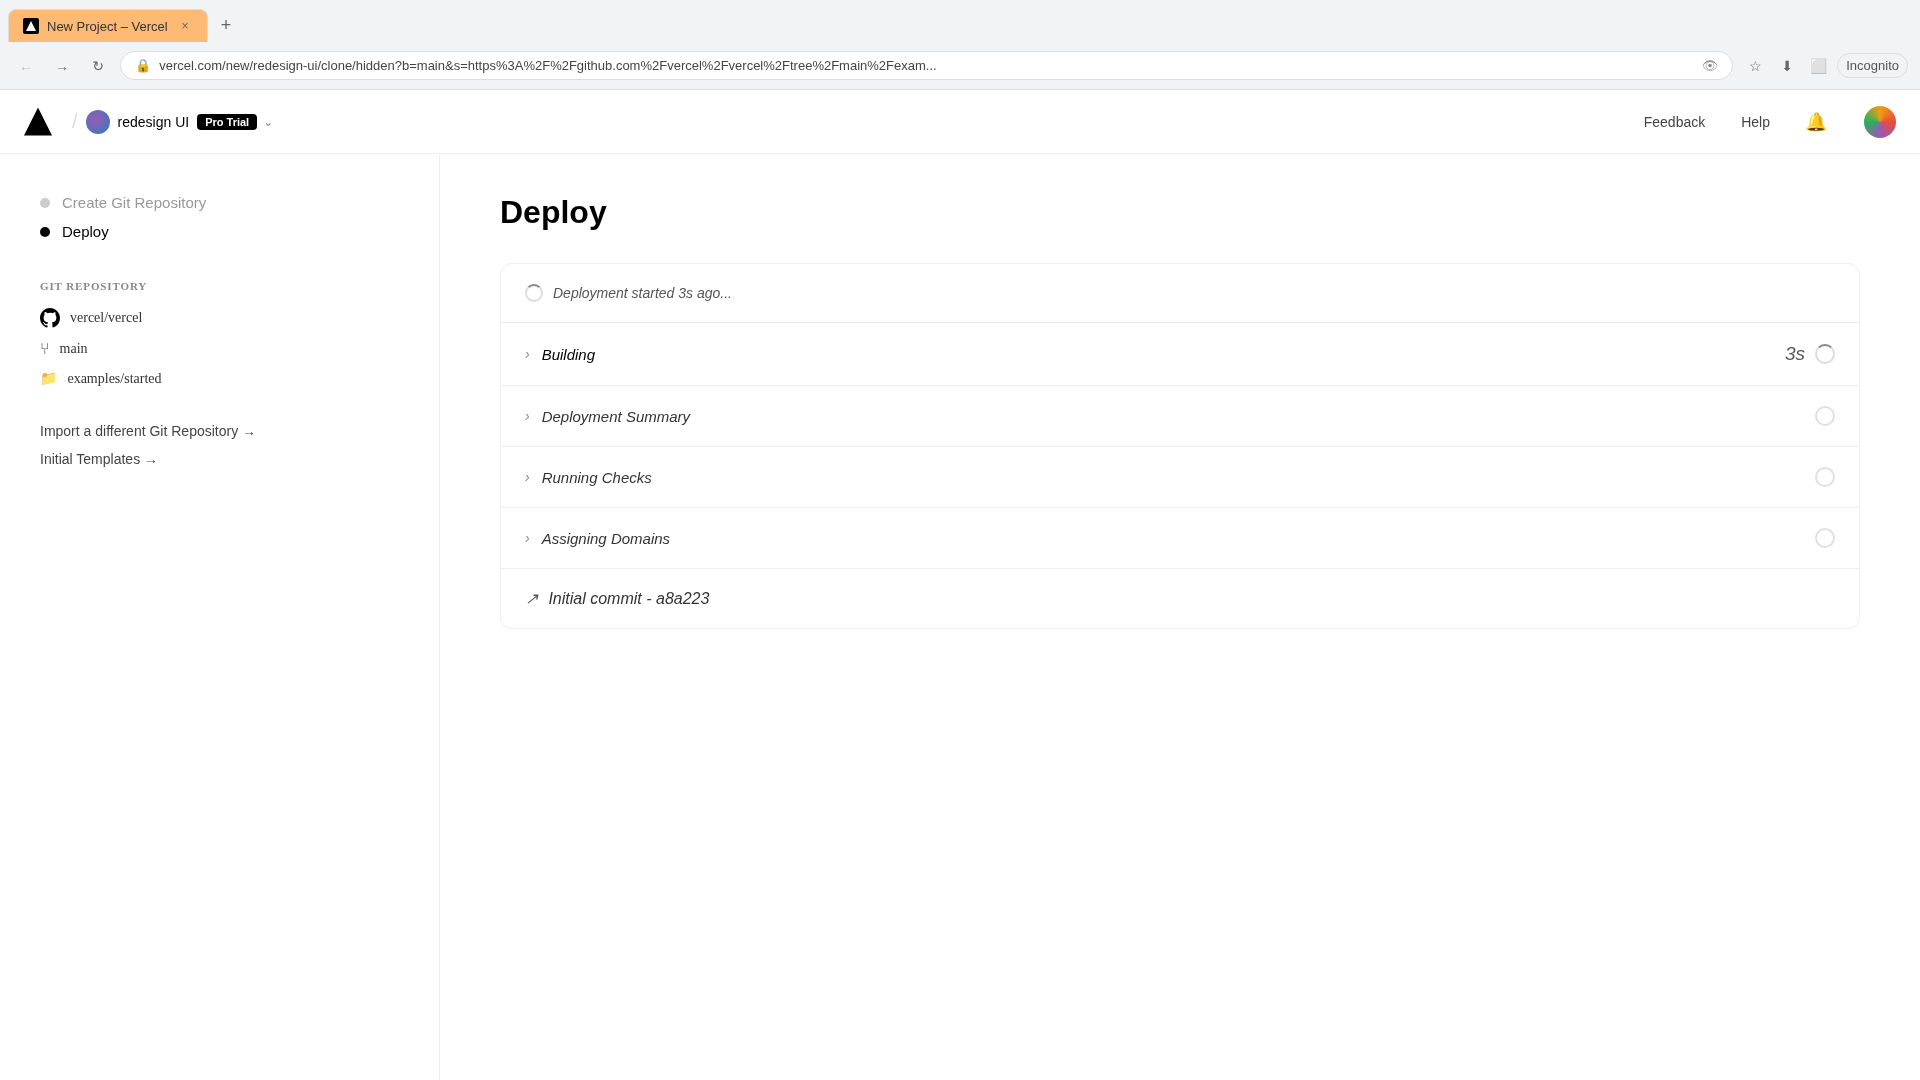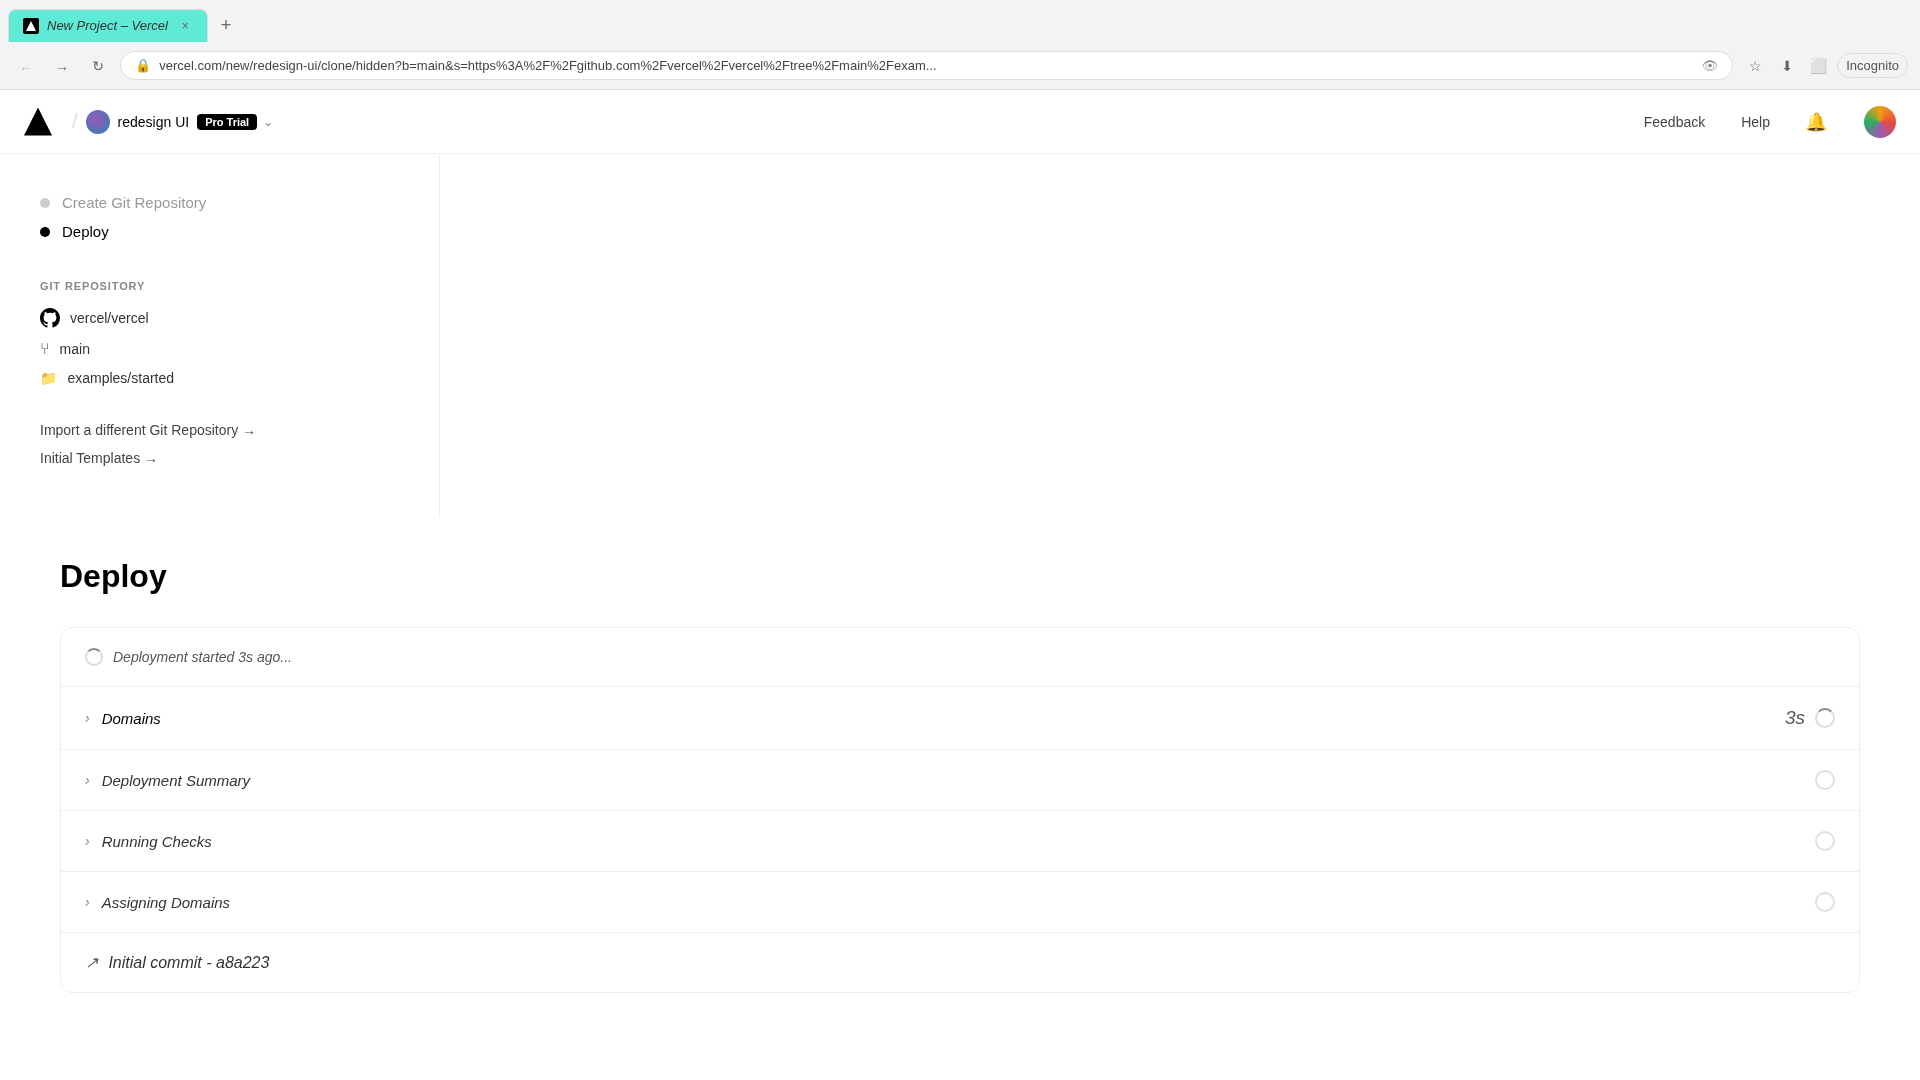--- a/index.html
+++ b/index.html
@@ -1,18 +1,18 @@
 <!DOCTYPE html>
 <html><head>
   <meta charset="utf-8">
   <style>
     * { margin: 0; padding: 0; box-sizing: border-box; }
     body { font-family: -apple-system, BlinkMacSystemFont, 'Segoe UI', sans-serif; background: #fff; width: 1920px; height: 1080px; overflow: hidden; }
     .browser-tabs { display: flex; align-items: center; padding: 8px 8px 0; background: #f1f3f4; height: 42px; }
-    .tab-item { display: flex; align-items: flex-start; gap: 8px; background: #5eead4; border-radius: 8px 8px 0 0; padding: 8px 14px; font-size: 13px; color: #333; min-width: 200px; border: 1px solid #ddd; border-bottom: none; font-style: italic; }
+    .tab-item { display: flex; align-items: flex-end; gap: 8px; background: #fdba74; border-radius: 8px 8px 0 0; padding: 8px 14px; font-size: 13px; color: #333; min-width: 200px; border: 1px solid #ddd; border-bottom: none; }
     .tab-favicon { width: 16px; height: 16px; background: #000; border-radius: 2px; display: flex; align-items: center; justify-content: center; }
     .tab-close { margin-left: auto; width: 16px; height: 16px; display: flex; align-items: center; justify-content: center; border-radius: 50%; cursor: pointer; color: #666; font-size: 12px; }
     .tab-new { width: 28px; height: 28px; display: flex; align-items: center; justify-content: center; border-radius: 50%; cursor: pointer; color: #666; font-size: 18px; margin-left: 4px; }
     .browser-nav { display: flex; align-items: center; gap: 8px; padding: 8px 12px; background: #f1f3f4; border-bottom: 1px solid #e0e0e0; height: 48px; }
     .nav-btn { width: 28px; height: 28px; display: flex; align-items: center; justify-content: center; border-radius: 50%; cursor: pointer; color: #666; font-size: 14px; border: none; background: none; }
     .nav-btn.disabled { color: #bbb; cursor: default; }
     .address-bar { flex: 1; background: #fff; border: 1px solid #ddd; border-radius: 20px; padding: 6px 14px; font-size: 13px; color: #333; display: flex; align-items: center; gap: 8px; }
     .address-text { flex: 1; overflow: hidden; text-overflow: ellipsis; white-space: nowrap; font-size: 13px; color: #444; }
     .nav-actions { display: flex; gap: 4px; align-items: center; }
 
@@ -24,32 +24,32 @@
     .project-name { font-size: 14px; font-weight: 500; margin-left: 8px; }
     .pro-badge { background: #000; color: #fff; font-size: 11px; padding: 2px 8px; border-radius: 4px; margin-left: 8px; font-weight: 600; }
     .header-chevron { margin-left: 6px; color: #888; font-size: 12px; cursor: pointer; }
     .header-right { margin-left: auto; display: flex; align-items: center; gap: 36px; }
     .feedback-btn { font-size: 14px; color: #444; cursor: pointer; }
     .help-btn { font-size: 14px; color: #444; cursor: pointer; }
     .bell-icon { width: 22px; height: 22px; display: flex; align-items: center; justify-content: center; color: #444; cursor: pointer; font-size: 18px; }
     .user-avatar { width: 32px; height: 32px; background: conic-gradient(from 0deg, #f39c12, #e74c3c, #9b59b6, #27ae60, #f39c12); border-radius: 50%; cursor: pointer; }
 
     
-    .content-area { display: flex; height: calc(1080px - 64px - 90px); flex-direction: column; }
+    .content-area { display: flex; height: calc(1080px - 64px - 90px); }
 
     
     .sidebar { width: 440px; padding: 40px 40px; border-right: 1px solid #eee; background: #fff; }
     .step-list { margin-bottom: 40px; }
     .step-item { display: flex; align-items: center; gap: 12px; margin-bottom: 12px; cursor: pointer; }
     .step-dot-inactive { width: 10px; height: 10px; border-radius: 50%; background: #ccc; }
     .step-dot-active { width: 10px; height: 10px; border-radius: 50%; background: #000; }
     .step-label-inactive { font-size: 15px; color: #999; }
     .step-label-active { font-size: 15px; color: #000; font-weight: 500; }
 
-    .git-repo-section { margin-top: 30px; }
+    .git-repo-section { margin-top: 30px; font-family: Liberation Serif, serif; }
     .git-repo-title { font-size: 11px; font-weight: 600; color: #888; letter-spacing: 0.08em; text-transform: uppercase; margin-bottom: 16px; }
     .repo-item { display: flex; align-items: center; gap: 10px; margin-bottom: 12px; }
     .repo-item-text { font-size: 14px; color: #333; }
     .github-icon { width: 20px; height: 20px; }
     .branch-icon { color: #555; font-size: 16px; }
     .folder-icon { color: #555; font-size: 14px; }
 
     .sidebar-links { margin-top: 36px; }
     .sidebar-link { font-size: 14px; color: #444; cursor: pointer; display: block; margin-bottom: 12px; }
 
@@ -171,21 +171,21 @@
 
     <div class="deploy-container">
 
       <div class="deployment-status">
         <div class="spinner"></div>
         <span class="status-text">Deployment started 3s ago...</span>
       </div>
 
       <div class="section-row">
         <span class="chevron-right">›</span>
-        <span class="section-label-bold">Domains</span>
+        <span class="section-label-bold">Building</span>
         <div class="section-right">
           <span class="section-time">3s</span>
           <div class="spinning-circle"></div>
         </div>
       </div>
 
       <div class="section-row">
         <span class="chevron-right">›</span>
         <span class="section-label">Deployment Summary</span>
         <div class="section-right">

